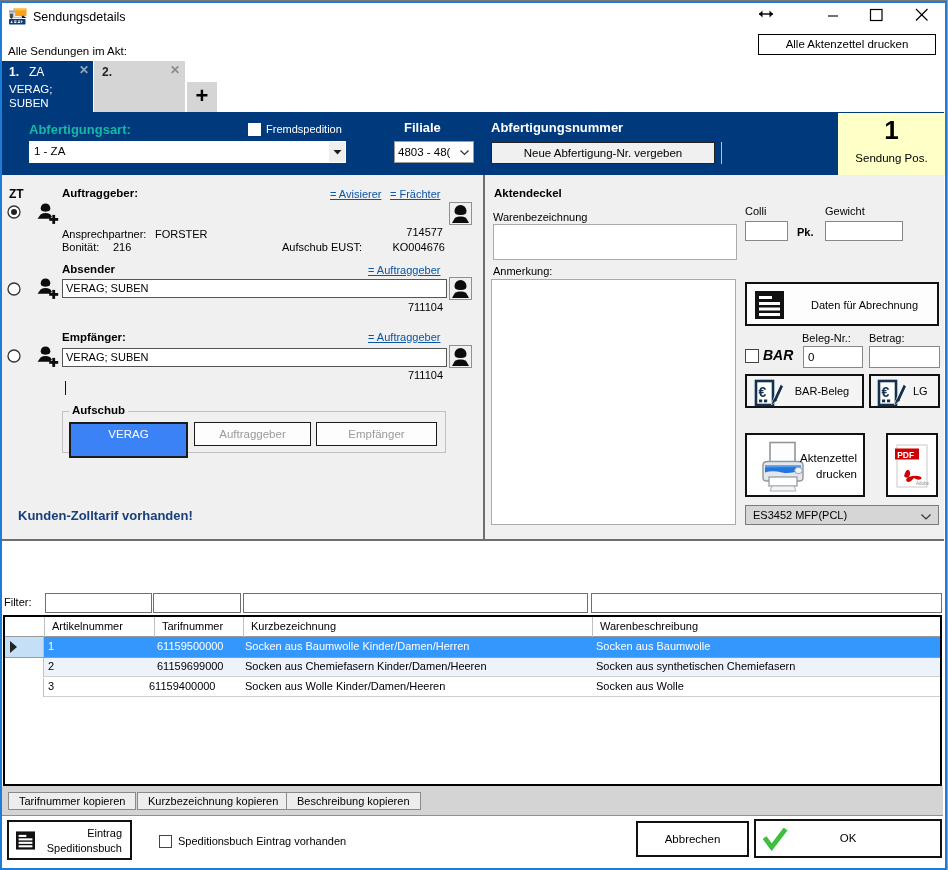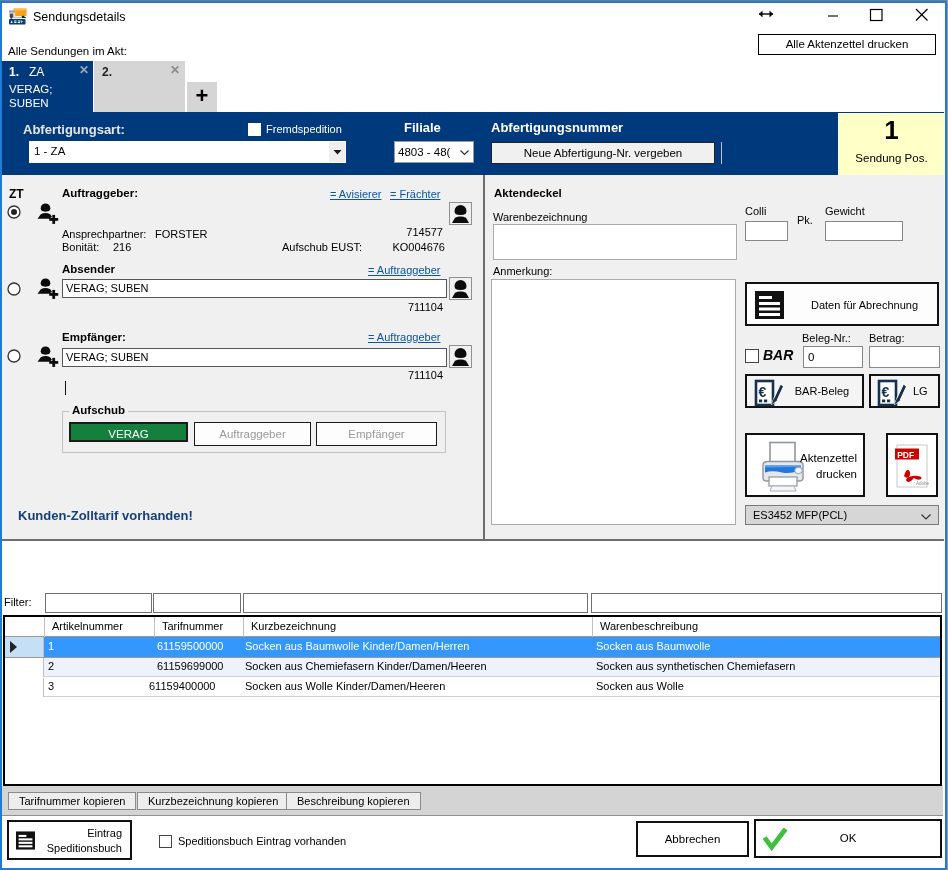--- a/index.html
+++ b/index.html
@@ -57,21 +57,21 @@
   <div class="abs" style="right:4px;top:2px;font-size:12px;color:#9aa7b8;font-weight:bold;">✕</div>
   <div class="abs" style="left:7px;top:21px;font-size:11.5px;line-height:14px;">VERAG;<br>SUBEN</div>
 </div>
 <div class="abs" style="left:94px;top:61px;width:91px;height:51px;background:#d5d5d5;">
   <div class="abs" style="left:8px;top:4px;font-size:12px;font-weight:bold;color:#222;">2.</div>
   <div class="abs" style="right:5px;top:2px;font-size:12px;color:#8a8a8a;font-weight:bold;">✕</div>
 </div>
 <div class="abs" style="left:187px;top:82px;width:30px;height:30px;background:#d5d5d5;text-align:center;font-size:22px;font-weight:bold;line-height:28px;">+</div>
 
 <div class="abs" style="left:2px;top:112px;width:942px;height:63px;background:#003a7c;">
-  <div class="abs b" style="left:21px;top:10px;font-size:13px;color:#e5e5e5;">Abfertigungsart:</div>
+  <div class="abs b" style="left:27px;top:10px;font-size:13px;color:#14b8a6;">Abfertigungsart:</div>
   <div class="abs" style="left:246px;top:11px;width:13px;height:13px;background:#fff;"></div>
   <div class="abs" style="left:264px;top:11px;font-size:11px;color:#fff;">Fremdspedition</div>
   <div class="abs" style="left:27px;top:29px;width:317px;height:22px;background:#fff;">
     <div class="abs" style="left:5px;top:4px;font-size:11.5px;">1 - ZA</div>
     <div class="abs" style="right:1px;top:1px;width:16px;height:20px;background:#efefef;"></div>
     <svg class="abs" style="right:4px;top:9px;" width="9" height="5" viewBox="0 0 9 5">
           <path d="M0.5 0 L8.5 0 L4.5 4.5 Z" fill="#1a1a1a"></path>
         </svg>
   </div>
   <div class="abs b" style="left:402px;top:8px;font-size:13px;color:#fff;">Filiale</div>
@@ -164,34 +164,34 @@
     <svg width="21" height="21" viewBox="0 0 21 21" style="position:absolute;left:0;top:0;">
       <circle cx="10.5" cy="8" r="6" fill="#0c0c0c"></circle>
       <path d="M4.5 10.5 Q10.5 13.5 16.5 10.5 L16.5 12.5 Q10.5 15.5 4.5 12.5 Z" fill="#f0f0f0"></path>
       <path d="M2 20 L5 14.8 Q10.5 12.2 16 14.8 L19 20 Z" fill="#0c0c0c"></path>
     </svg>
   </div>
   <div class="abs" style="left:405px;top:194px;width:38px;text-align:right;font-size:11px;">711104</div>
 
   <div class="abs" style="left:62px;top:236px;width:384px;height:42px;border:1px solid #c0c0c0;">
     <div class="abs b" style="left:6px;top:-8px;background:#f0f0f0;padding:0 3px;font-size:11.5px;">Aufschub</div>
-    <div class="abs" style="left:6px;top:10px;width:119px;height:20px;background:#15803d;border:2px solid #1b1b1b;color:#fff;text-align:center;font-size:11.5px;line-height:20px;">VERAG</div>
+    <div class="abs" style="left:6px;top:10px;width:119px;height:36px;background:#3b82f6;border:2px solid #1b1b1b;color:#fff;text-align:center;font-size:11.5px;line-height:20px;">VERAG</div>
     <div class="abs" style="left:131px;top:10px;width:117px;height:24px;background:#fdfdfd;border:1px solid #1b1b1b;color:#9a9a9a;text-align:center;font-size:11.5px;line-height:22px;">Auftraggeber</div>
     <div class="abs" style="left:253px;top:10px;width:121px;height:24px;background:#fdfdfd;border:1px solid #1b1b1b;color:#9a9a9a;text-align:center;font-size:11.5px;line-height:22px;">Empfänger</div>
   </div>
 
   <div class="abs b" style="left:18px;top:333px;font-size:13px;color:#173f7c;">Kunden-Zolltarif vorhanden!</div>
 </div>
 <div id="rightpanel" class="abs" style="left:485px;top:175px;width:459px;height:366px;background:#f0f0f0;border-bottom:2px solid #6e6e6e;">
   <div class="abs b" style="left:9px;top:12px;font-size:11.5px;">Aktendeckel</div>
   <div class="abs" style="left:8px;top:36px;font-size:11px;">Warenbezeichnung</div>
   <div class="abs" style="left:8px;top:49px;width:244px;height:36px;background:#fff;border:1px solid #aaa;"></div>
   <div class="abs" style="left:260px;top:30px;font-size:11px;">Colli</div>
   <div class="abs" style="left:260px;top:46px;width:43px;height:20px;background:#fff;border:1px solid #888;"></div>
-  <div class="abs" style="left:312px;top:39px;font-size:11px;">Pk.</div>
+  <div class="abs" style="left:312px;top:51px;font-size:11px;font-weight:bold;">Pk.</div>
   <div class="abs" style="left:340px;top:30px;font-size:11px;">Gewicht</div>
   <div class="abs" style="left:340px;top:46px;width:78px;height:20px;background:#fff;border:1px solid #888;"></div>
   <div class="abs" style="left:421px;top:35px;font-size:11px;padding-left:40px;">kg</div>
   <div class="abs" style="left:8px;top:90px;font-size:11px;">Anmerkung:</div>
   <div class="abs" style="left:6px;top:104px;width:245px;height:246px;background:#fff;border:1px solid #aaa;"></div>
 
   <div class="abs" style="left:260px;top:107px;width:194px;height:44px;background:#fdfdfd;border:2px solid #111;">
     <svg class="abs" style="left:8px;top:7px;" width="29" height="28" viewBox="0 0 29 28">
       <rect x="0" y="0" width="29" height="28" fill="#111"></rect>
       <rect x="4" y="5" width="13" height="3" fill="#fff"></rect>

